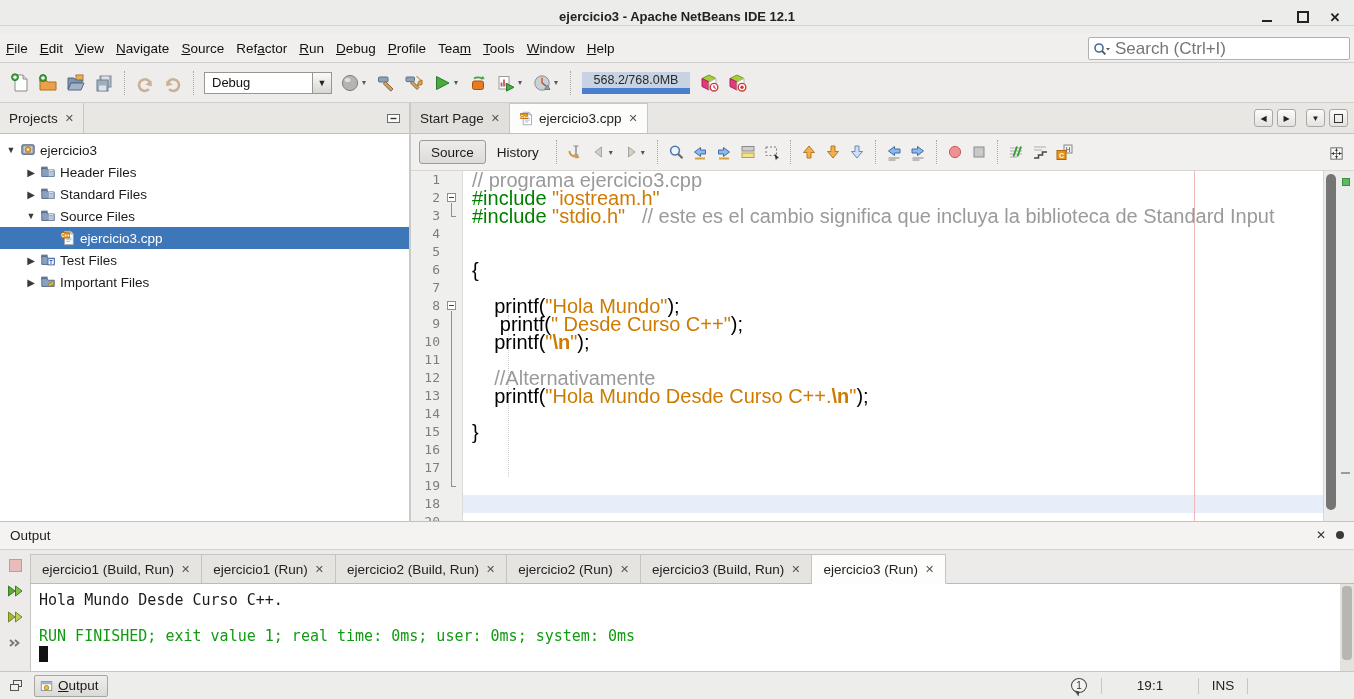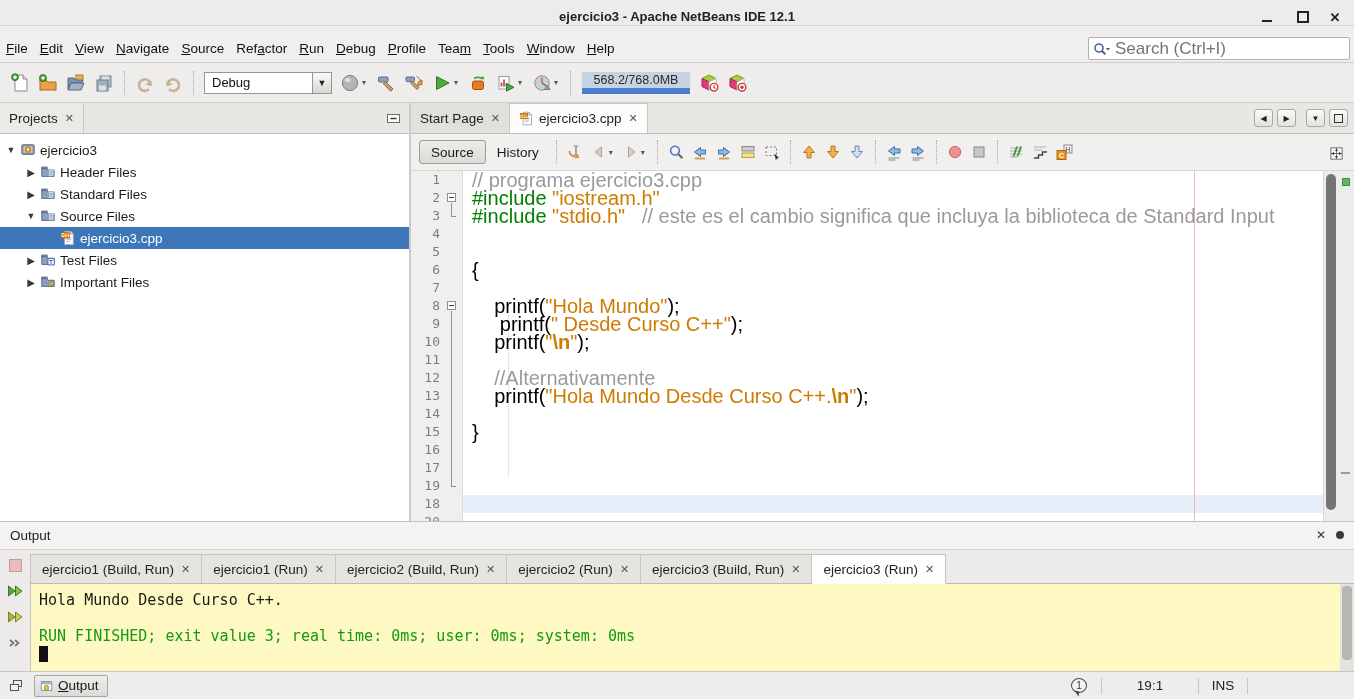--- a/index.html
+++ b/index.html
@@ -124,21 +124,21 @@
   #out-dot { position:absolute; right:10px; top:9px; width:8px; height:8px; border-radius:50%; background:#3a3a3a; }
   #out-rail { position:absolute; left:0; top:28px; bottom:0; width:30px; background:#ecebe9; }
   .rail-btn { width:22px; height:22px; margin:4px auto 2px; display:flex; align-items:center; justify-content:center; }
   #out-tabs { position:absolute; left:30px; top:28px; right:0; height:34px; display:flex;
     align-items:stretch; border-bottom:1px solid #bdbbb8; }
   .out-tab { display:flex; align-items:center; padding:0 11px; background:#e6e4e1;
     border-right:1px solid #c6c4c1; font-size:13.5px; color:#222; margin-top:4px;
     border-top:1px solid #c6c4c1; }
   .out-tab:first-child { border-left:1px solid #c6c4c1; }
   .out-tab.active { background:#fdfdfc; border-bottom:1px solid #fdfdfc; margin-bottom:-1px; }
-  #console { position:absolute; left:30px; top:62px; right:0; bottom:0; background:#fef9c3;
+  #console { position:absolute; left:30px; top:62px; right:0; bottom:0; background:#ffffff;
     border-left:1px solid #c6c4c1; padding:7px 0 0 8px; }
   .con-line { height:18px; line-height:18px; white-space:pre;
     font-family:"DejaVu Sans Mono",monospace; font-size:15px; color:#1a1a1a; }
   .con-line.success { color:var(--success); }
   #console-cursor { width:9px; height:16px; background:#111; margin-top:1px; }
   #out-scroll { position:absolute; right:0; top:62px; bottom:0; width:14px; background:#e4e2df; }
   #out-thumb { position:absolute; left:2px; right:2px; top:2px; height:74px; background:#b8b6b2; border-radius:4px; }
 
   
   #statusbar { position:absolute; left:0; top:671px; width:1354px; height:28px; background:#ededeb;
@@ -707,21 +707,21 @@
         <span class="tab-close">✕</span>
       </div>
       <div class="out-tab active">
         <span>ejercicio3 (Run)</span>
         <span class="tab-close">✕</span>
       </div>
     </div>
   <div id="console">
       <div class="con-line plain">Hola Mundo Desde Curso C++.</div>
       <div class="con-line plain">&nbsp;</div>
-      <div class="con-line success">RUN FINISHED; exit value 3; real time: 0ms; user: 0ms; system: 0ms</div>
+      <div class="con-line success">RUN FINISHED; exit value 1; real time: 0ms; user: 0ms; system: 0ms</div>
       <div id="console-cursor"></div>
     </div>
   <div id="out-scroll">
     <div id="out-thumb"></div>
   </div>
 </div>
 
 <div id="statusbar">
   <span id="restore-group-btn">
     <svg width="16" height="16" viewBox="0 0 16 16">

